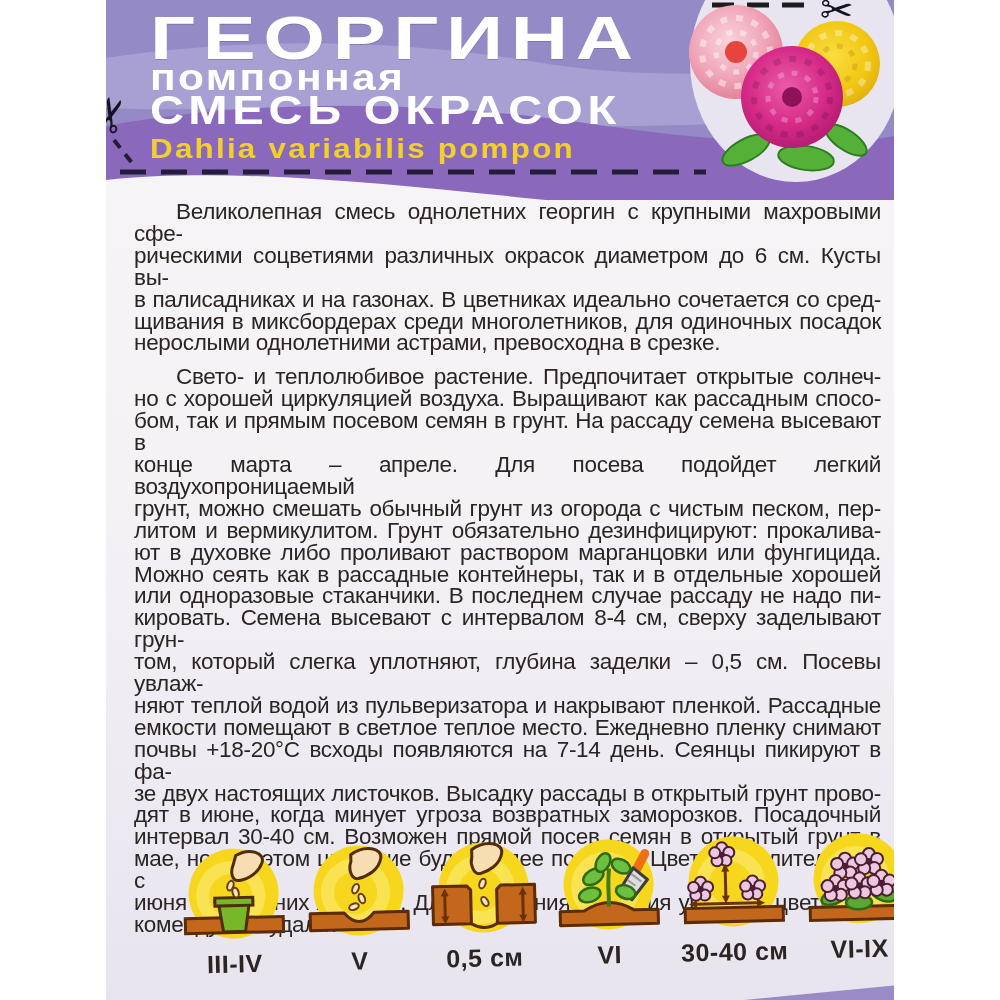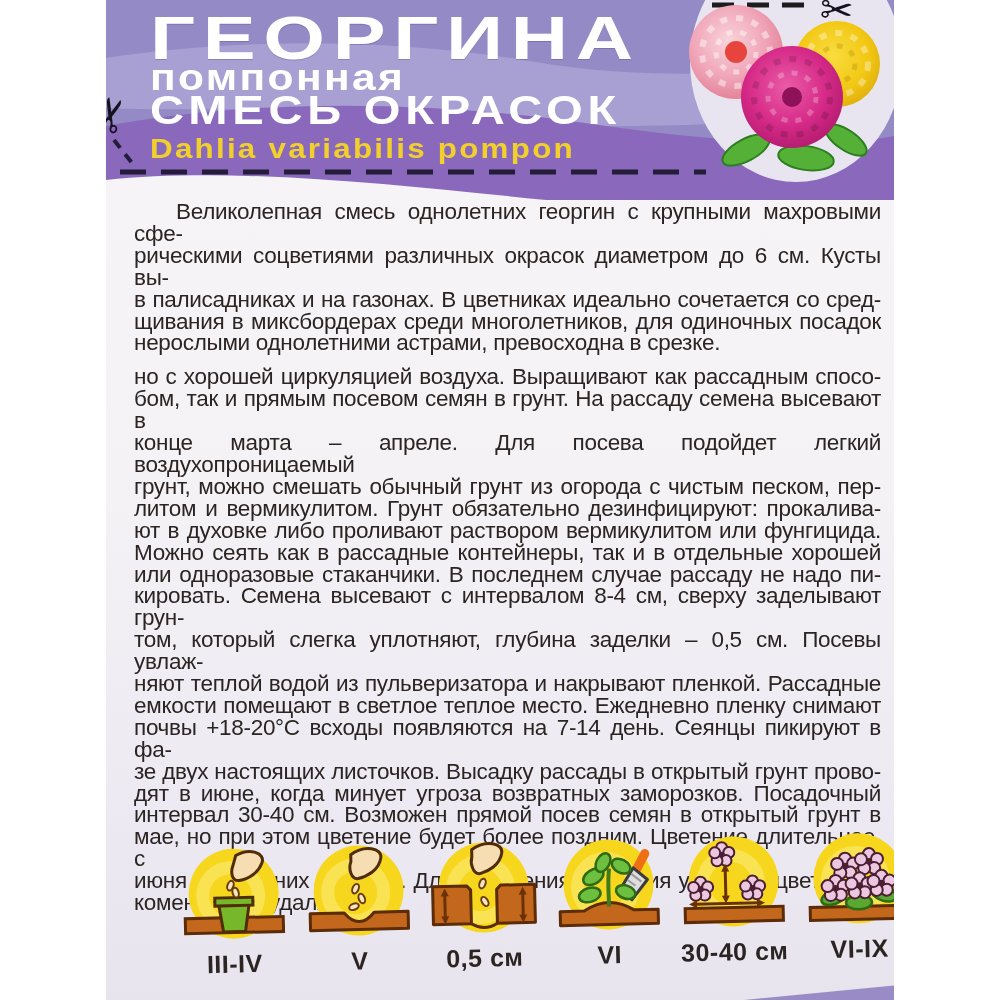--- a/index.html
+++ b/index.html
@@ -119,26 +119,27 @@
 
   <div class="desc">
     <div class="para">
         <div class="tline tfirst">Великолепная смесь однолетних георгин с крупными махровыми сфе-</div>
         <div class="tline">рическими соцветиями различных окрасок диаметром до 6 см. Кусты вы-</div>
         <div class="tline">в палисадниках и на газонах. В цветниках идеально сочетается со сред-</div>
         <div class="tline">щивания в миксбордерах среди многолетников, для одиночных посадок</div>
         <div class="tline tlast">нерослыми однолетними астрами, превосходна в срезке.</div>
       </div>
     <div class="para">
+        <div class="tline tfirst">Свето- и теплолюбивое растение. Предпочитает открытые солнеч-</div>
         <div class="tline">но с хорошей циркуляцией воздуха. Выращивают как рассадным спосо-</div>
         <div class="tline">бом, так и прямым посевом семян в грунт. На рассаду семена высевают в</div>
         <div class="tline">конце марта – апреле. Для посева подойдет легкий воздухопроницаемый</div>
         <div class="tline">грунт, можно смешать обычный грунт из огорода с чистым песком, пер-</div>
         <div class="tline">литом и вермикулитом. Грунт обязательно дезинфицируют: прокалива-</div>
-        <div class="tline">ют в духовке либо проливают раствором вермикулитом или фунгицида.</div>
+        <div class="tline">ют в духовке либо проливают раствором марганцовки или фунгицида.</div>
         <div class="tline">Можно сеять как в рассадные контейнеры, так и в отдельные хорошей</div>
         <div class="tline">или одноразовые стаканчики. В последнем случае рассаду не надо пи-</div>
         <div class="tline">кировать. Семена высевают с интервалом 8-4 см, сверху заделывают грун-</div>
         <div class="tline">том, который слегка уплотняют, глубина заделки – 0,5 см. Посевы увлаж-</div>
         <div class="tline">няют теплой водой из пульверизатора и накрывают пленкой. Рассадные</div>
         <div class="tline">емкости помещают в светлое теплое место. Ежедневно пленку снимают</div>
         <div class="tline">почвы +18-20°С всходы появляются на 7-14 день. Сеянцы пикируют в фа-</div>
         <div class="tline">зе двух настоящих листочков. Высадку рассады в открытый грунт прово-</div>
         <div class="tline">дят в июне, когда минует угроза возвратных заморозков. Посадочный</div>
         <div class="tline">интервал 30-40 см. Возможен прямой посев семян в открытый грунт в</div>

